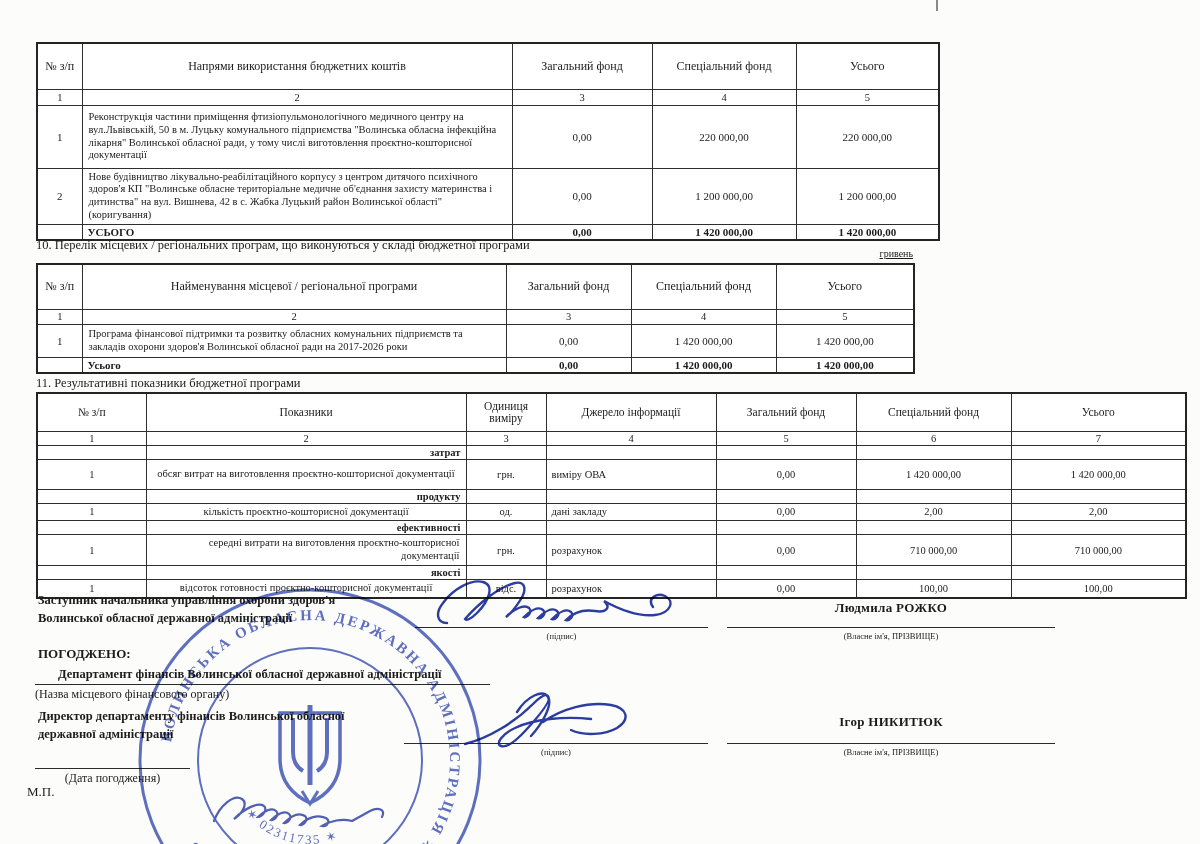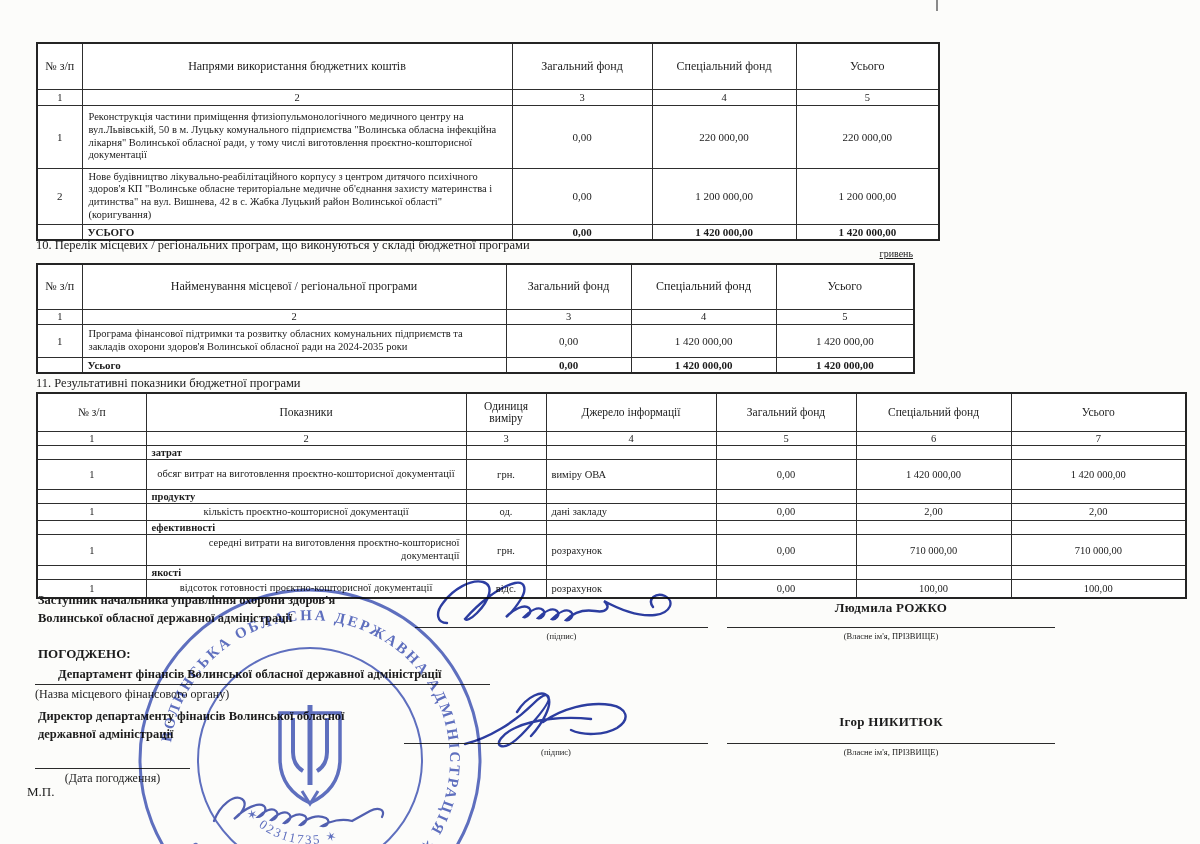--- a/index.html
+++ b/index.html
@@ -19,21 +19,21 @@
   .val { text-align: center; }
   .bold { font-weight: bold; }
   .desc { font-size: 10.5px; line-height: 1.22; padding: 2px 6px; }
   
   .t1 { left: 36px; top: 42px; width: 902px; font-size: 11px; }
   
   .t2 { left: 36px; top: 263px; width: 877px; font-size: 11px; }
   
   .t3 { left: 36px; top: 392px; width: 1149px; font-size: 10.5px; }
   .t3 .hdr { font-size: 11.5px; }
-  .cat { text-align: left; font-weight: bold; font-size: 10.5px; }
+  .cat { text-align: right; font-weight: bold; font-size: 10.5px; }
   .heading { position: absolute; font-size: 12.5px; }
   .currency { position: absolute; left: 823px; top: 248px; width: 90px; text-align: right;
               font-size: 10px; text-decoration: underline; }
   .sigtitle { position: absolute; font-weight: bold; font-size: 12.5px; line-height: 1.4; }
   .line { position: absolute; border-top: 1.5px solid #2a2a2a; height: 0; }
   .caption { position: absolute; font-size: 8.5px; text-align: center; color:#222; }
   .offname { position: absolute; font-weight: bold; font-size: 13px; text-align: center; letter-spacing: .3px; }
   .smalllbl { position: absolute; font-size: 12px; }
   .ink { stroke: #2c3da3; fill: none; stroke-linecap: round; }
   .stamp { position: absolute; left: 90px; top: 585px; mix-blend-mode: multiply; opacity: .82; }
@@ -115,21 +115,21 @@
     </tr>
     <tr style="height:15px">
       <td class="colnum">1</td>
       <td class="colnum">2</td>
       <td class="colnum">3</td>
       <td class="colnum">4</td>
       <td class="colnum">5</td>
     </tr>
     <tr style="height:33px">
       <td class="num">1</td>
-      <td class="desc">Програма фінансової підтримки та розвитку обласних комунальних підприємств та закладів охорони здоров'я Волинської обласної ради на 2024-2035 роки</td>
+      <td class="desc">Програма фінансової підтримки та розвитку обласних комунальних підприємств та закладів охорони здоров'я Волинської обласної ради на 2017-2026 роки</td>
       <td class="val">0,00</td>
       <td class="val">1 420 000,00</td>
       <td class="val">1 420 000,00</td>
     </tr>
     <tr style="height:15px">
       <td></td>
       <td class="bold" style="font-size:11px">Усього</td>
       <td class="val bold">0,00</td>
       <td class="val bold">1 420 000,00</td>
       <td class="val bold">1 420 000,00</td>

